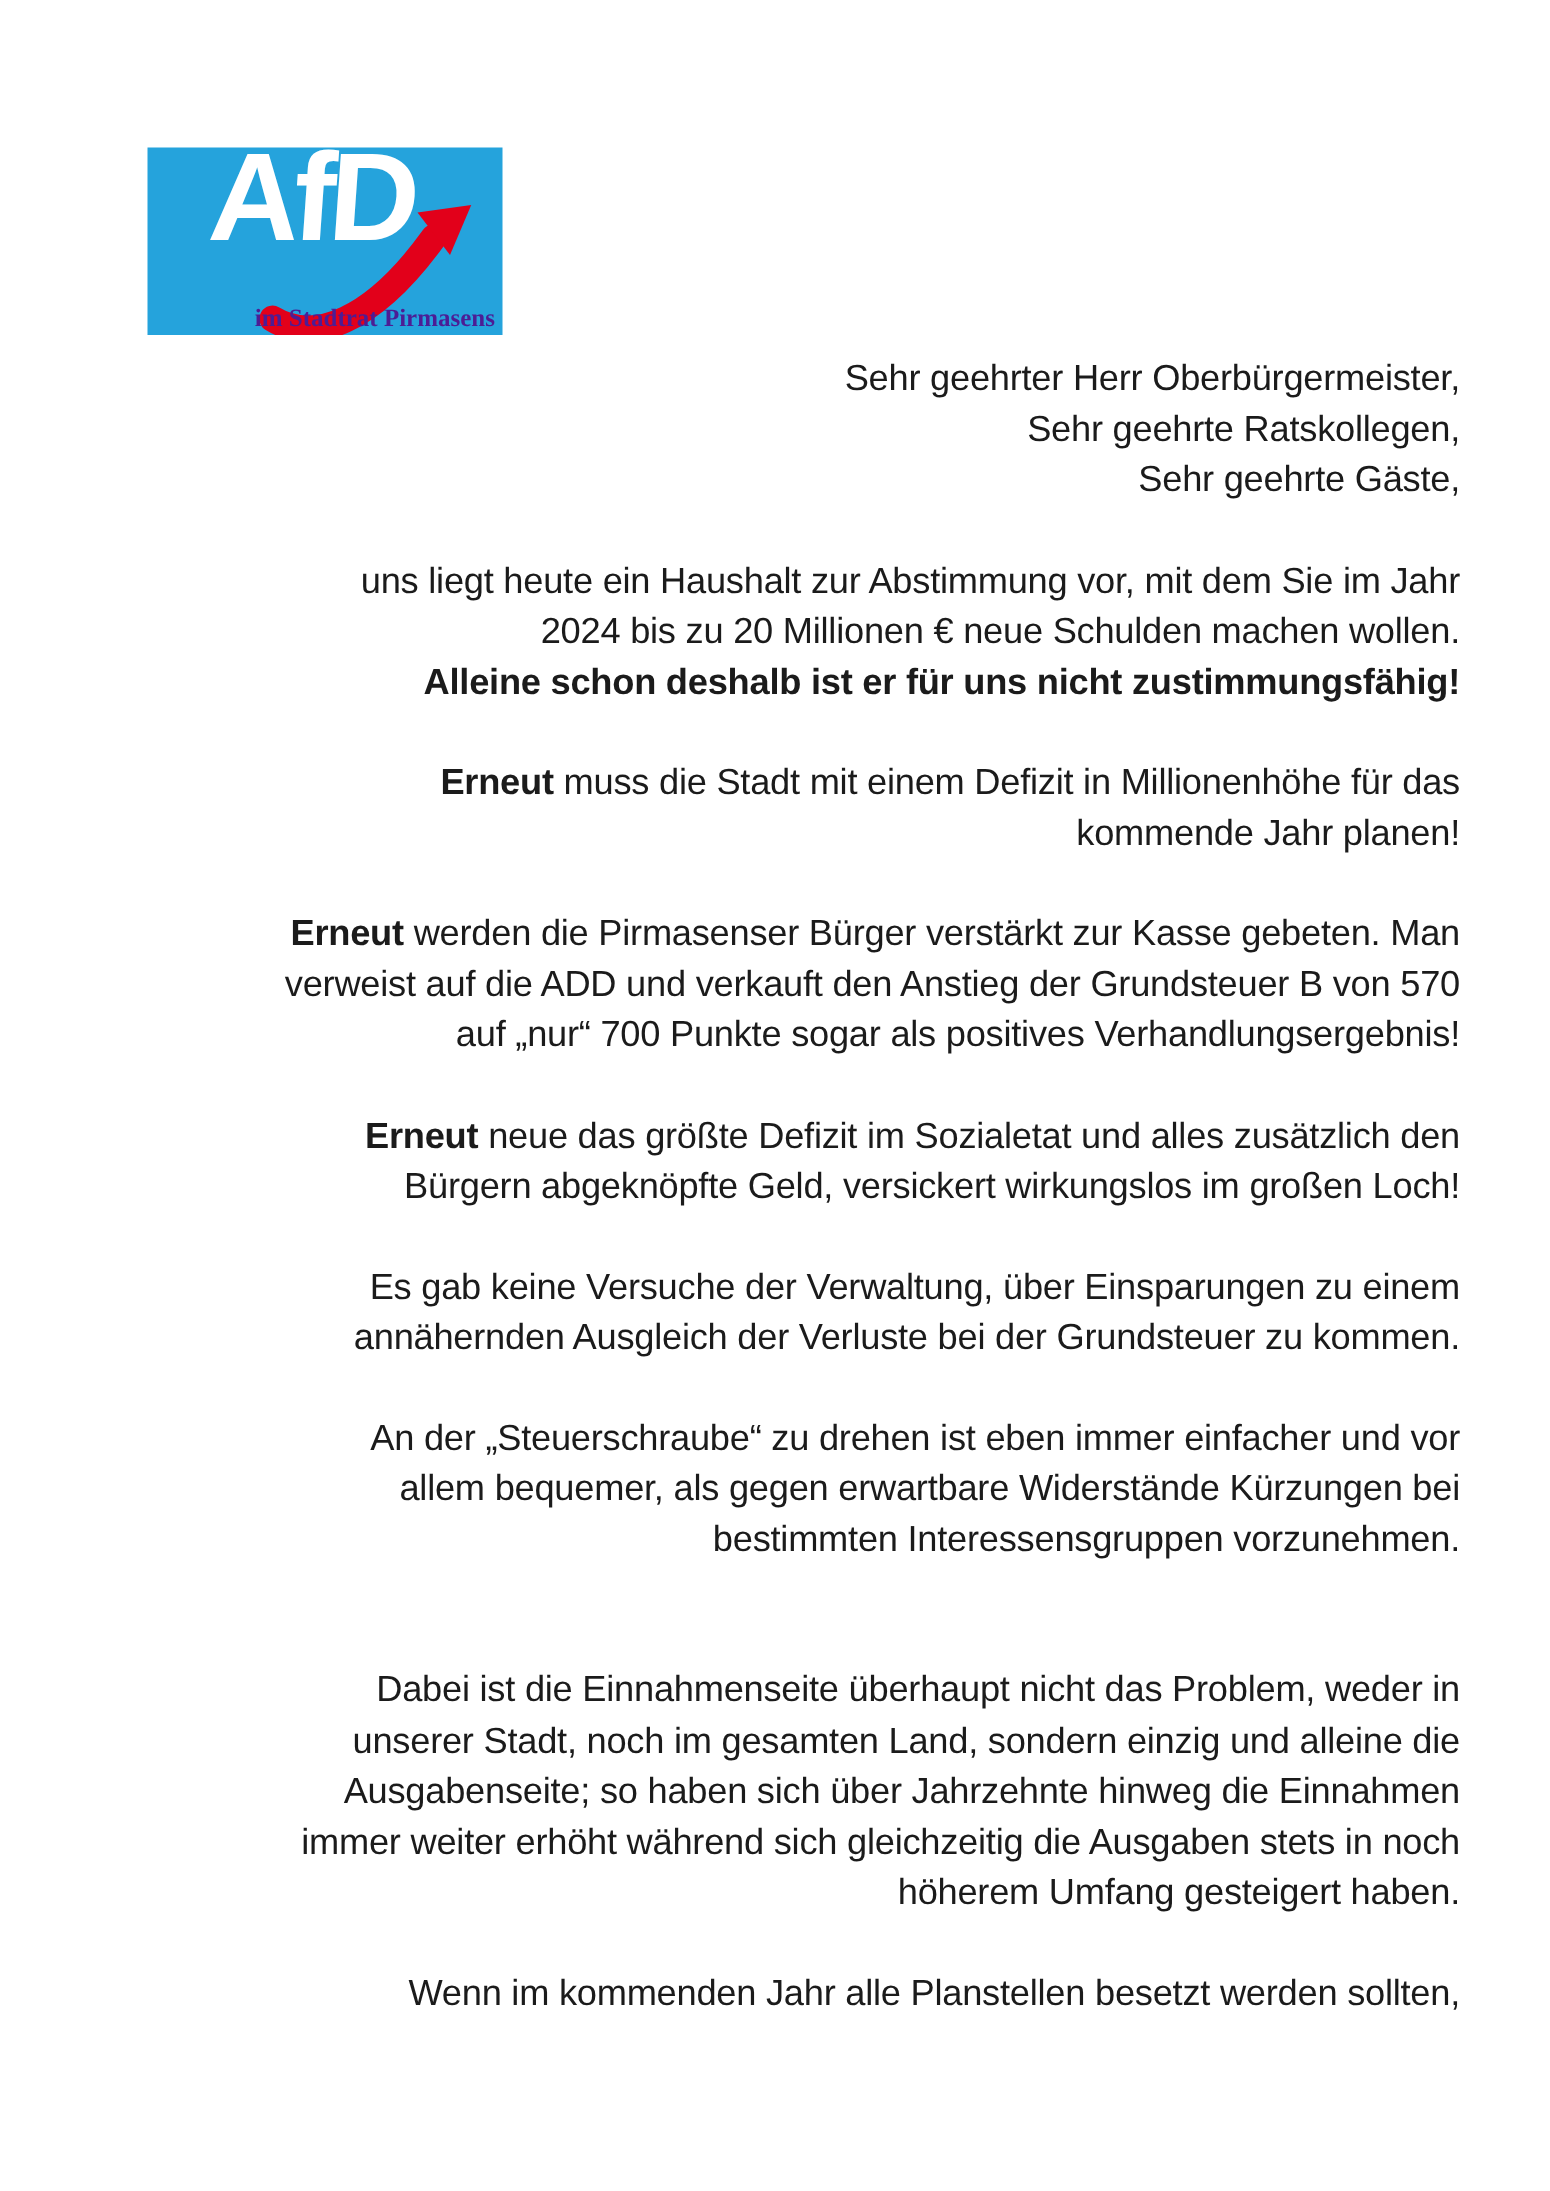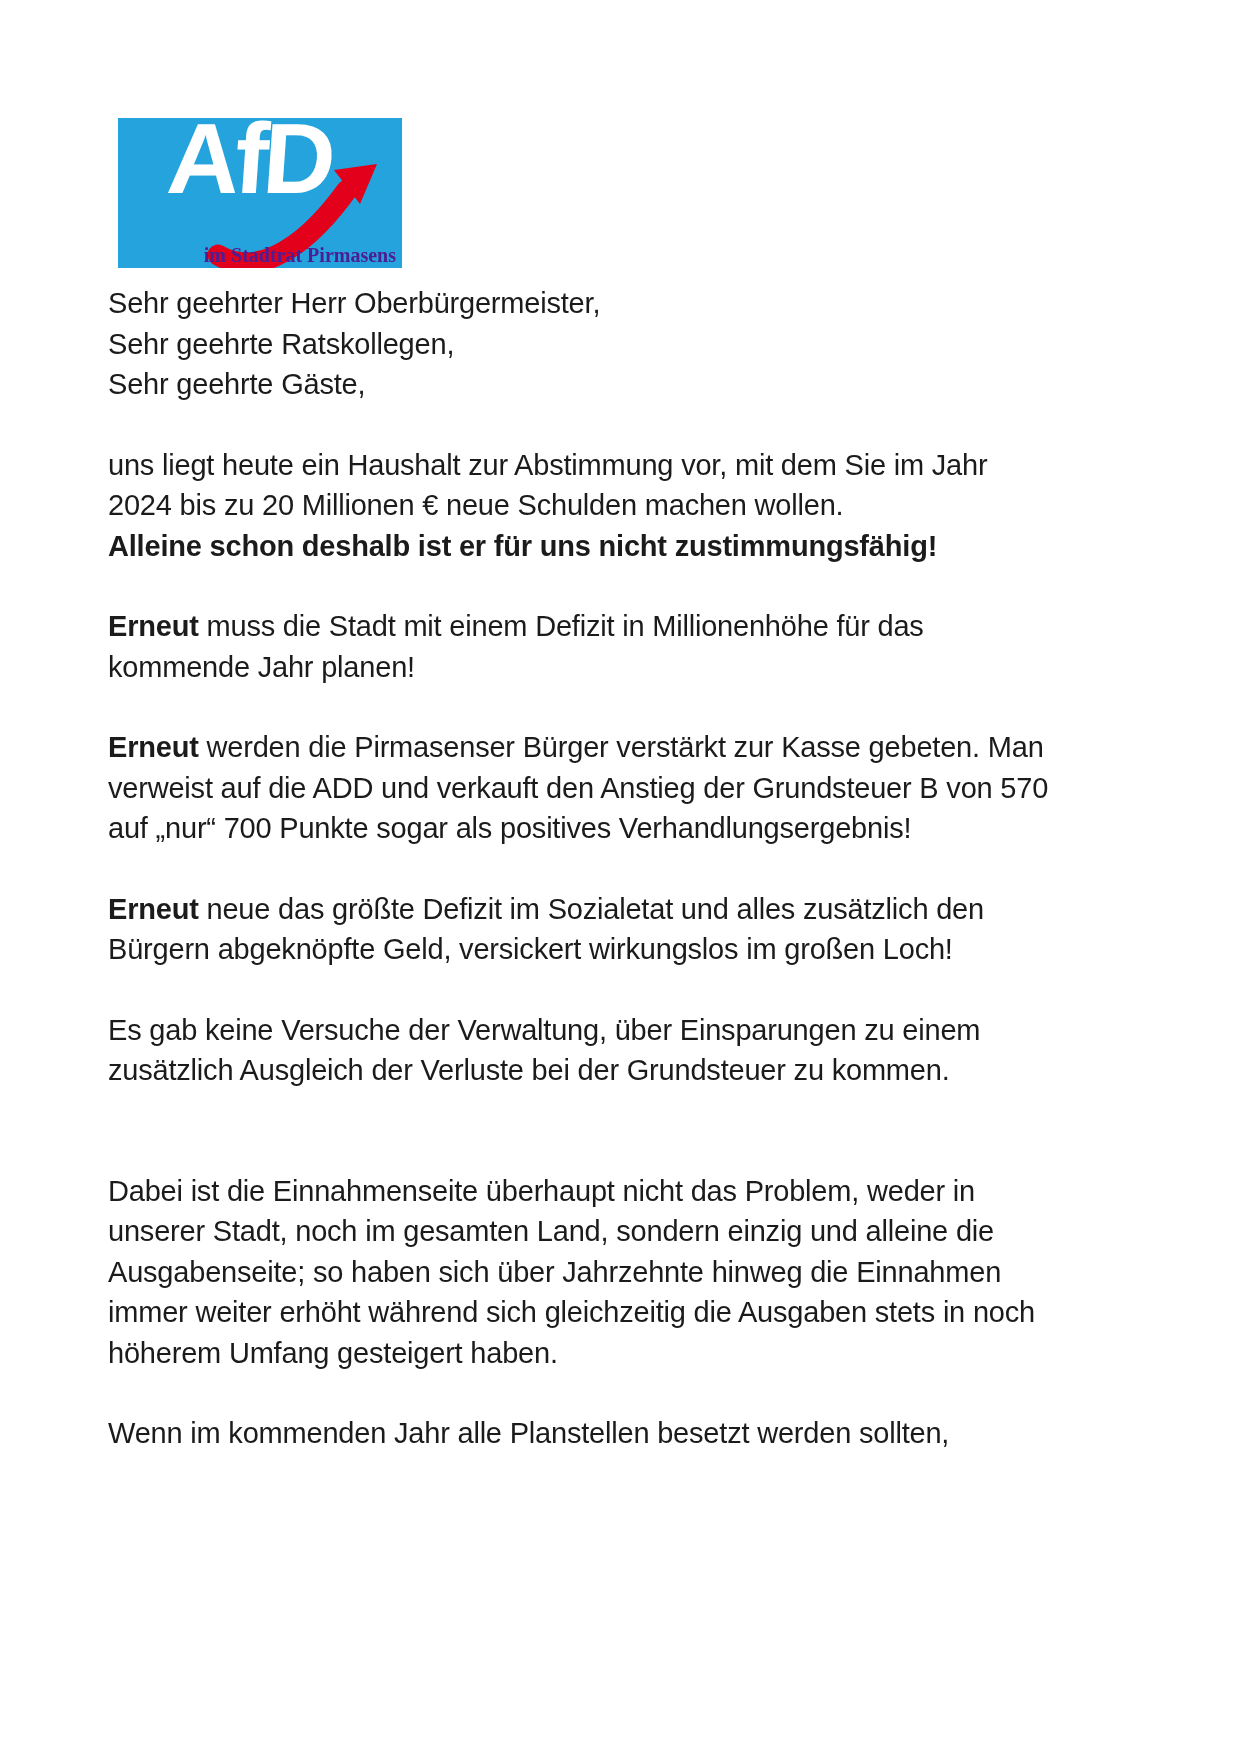--- a/index.html
+++ b/index.html
@@ -26,20 +26,21 @@
   .logo-sub {
     position: absolute; right: 6px; bottom: 3px;
     font-family: "Liberation Serif", serif; font-weight: bold;
     font-size: 20px; line-height: 1; z-index: 3; white-space: nowrap;
   }
   
   .letter {
     position: absolute; left: 108px; top: 283px; width: 1060px;
     font-size: 29px; line-height: 40.5px; letter-spacing: -0.2px;
     color: #1b1b1b;
+    text-align: right;
   }
   .block { margin: 0 0 40px 0; white-space: pre; }
   .block.gap2 { margin-top: 80px; }
   .bold { font-weight: bold; }
 </style>
 </head>
 <body style="background: rgb(255, 255, 255);">
 
 <div class="page">
 
@@ -60,21 +61,24 @@
 2024 bis zu 20 Millionen € neue Schulden machen wollen.
 </span><span class="bold">Alleine schon deshalb ist er für uns nicht zustimmungsfähig!</span></p>
       <p class="block"><span class="bold">Erneut</span><span> muss die Stadt mit einem Defizit in Millionenhöhe für das
 kommende Jahr planen!</span></p>
       <p class="block"><span class="bold">Erneut</span><span> werden die Pirmasenser Bürger verstärkt zur Kasse gebeten. Man
 verweist auf die ADD und verkauft den Anstieg der Grundsteuer B von 570
 auf „nur“ 700 Punkte sogar als positives Verhandlungsergebnis!</span></p>
       <p class="block"><span class="bold">Erneut</span><span> neue das größte Defizit im Sozialetat und alles zusätzlich den
 Bürgern abgeknöpfte Geld, versickert wirkungslos im großen Loch!</span></p>
       <p class="block"><span>Es gab keine Versuche der Verwaltung, über Einsparungen zu einem
-zusätzlich Ausgleich der Verluste bei der Grundsteuer zu kommen.</span></p>
+annähernden Ausgleich der Verluste bei der Grundsteuer zu kommen.</span></p>
+      <p class="block"><span>An der „Steuerschraube“ zu drehen ist eben immer einfacher und vor
+allem bequemer, als gegen erwartbare Widerstände Kürzungen bei
+bestimmten Interessensgruppen vorzunehmen.</span></p>
       <p class="block gap2"><span>Dabei ist die Einnahmenseite überhaupt nicht das Problem, weder in
 unserer Stadt, noch im gesamten Land, sondern einzig und alleine die
 Ausgabenseite; so haben sich über Jahrzehnte hinweg die Einnahmen
 immer weiter erhöht während sich gleichzeitig die Ausgaben stets in noch
 höherem Umfang gesteigert haben.</span></p>
       <p class="block"><span>Wenn im kommenden Jahr alle Planstellen besetzt werden sollten,</span></p>
     </div>
 
 </div>
 

